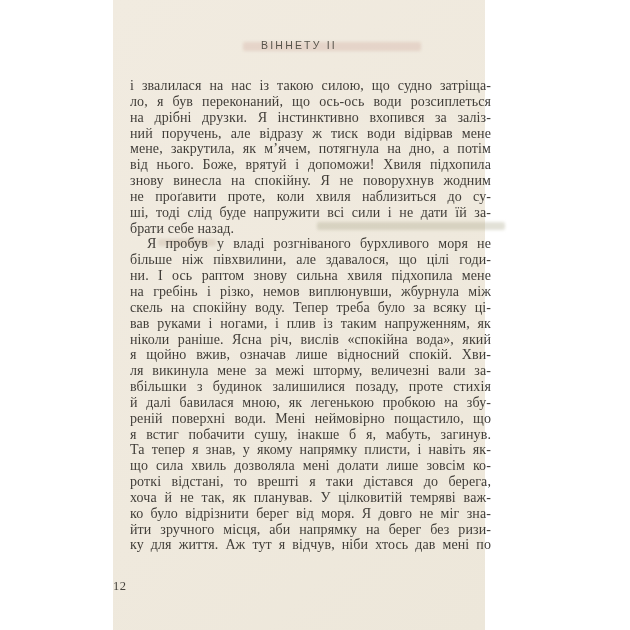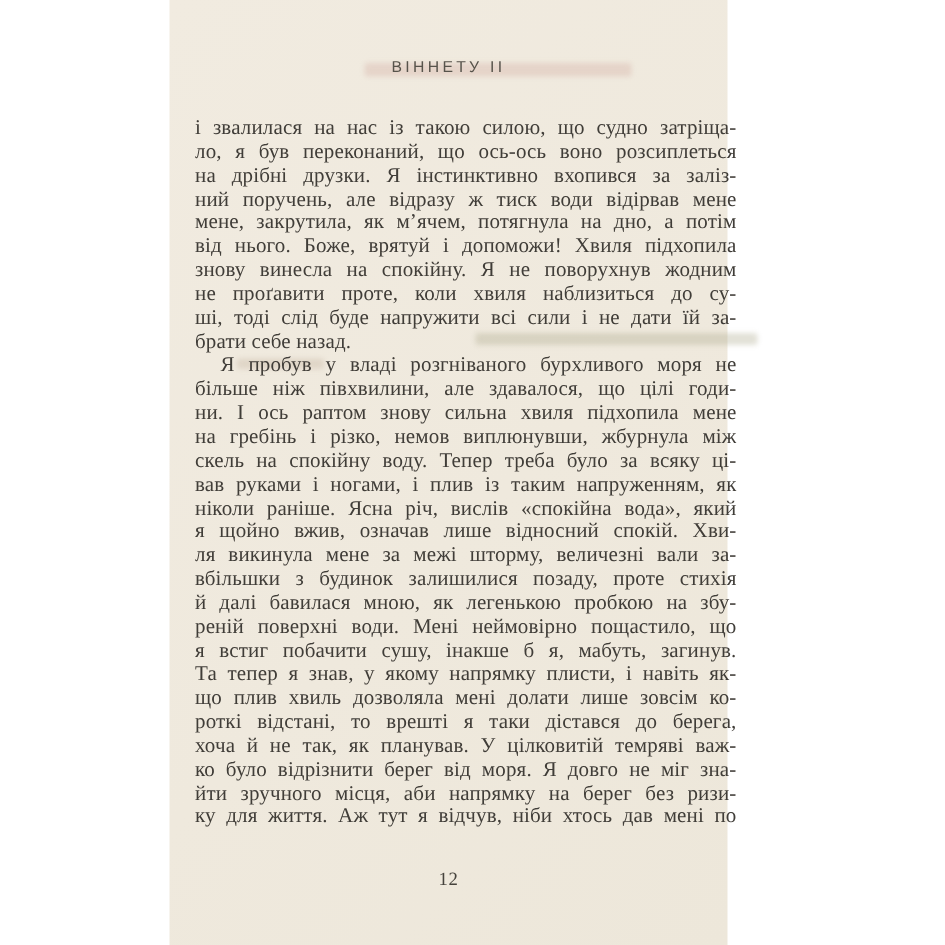--- a/index.html
+++ b/index.html
@@ -28,21 +28,21 @@
   .line{
     text-align:justify;
     text-align-last:justify;
     height:15.85px;overflow:hidden;
     letter-spacing:0.1px;
   }
   .line.indent{ text-indent:17px; }
   .line.flush{ text-align-last:left; }
   .folio{
     position:absolute;top:579px;left:0;width:100%;
-    text-align:center;font-size:12.5px;color:#45423c;
+    text-align:left;font-size:12.5px;color:#45423c;
     letter-spacing:0.5px;
   }
   .bleed{
     position:absolute;border-radius:2px;pointer-events:none;
     filter:blur(1.6px);
   }
   .bleed-header{
     left:130px;top:42px;width:178px;height:9px;
     background:rgba(206,162,152,0.30);
   }
@@ -60,21 +60,21 @@
 
 <div class="page">
   <div class="bleed bleed-header"></div>
   <div class="bleed bleed-mid1"></div>
   <div class="bleed bleed-mid2"></div>
 
   <div class="running-header">ВІННЕТУ ІІ</div>
 
   <div class="textblock" id="textblock">
       <div class="line">і звалилася на нас із такою силою, що судно затріща-</div>
-      <div class="line">ло, я був переконаний, що ось-ось воно розсиплеться</div>
+      <div class="line">ло, я був переконаний, що ось-ось води розсиплеться</div>
       <div class="line">на дрібні друзки. Я інстинктивно вхопився за заліз-</div>
       <div class="line">ний поручень, але відразу ж тиск води відірвав мене</div>
       <div class="line">мене, закрутила, як м’ячем, потягнула на дно, а потім</div>
       <div class="line">від нього. Боже, врятуй і допоможи! Хвиля підхопила</div>
       <div class="line">знову винесла на спокійну. Я не поворухнув жодним</div>
       <div class="line">не проґавити проте, коли хвиля наблизиться до су-</div>
       <div class="line">ші, тоді слід буде напружити всі сили і не дати їй за-</div>
       <div class="line flush">брати себе назад.</div>
       <div class="line indent">Я пробув у владі розгніваного бурхливого моря не</div>
       <div class="line">більше ніж півхвилини, але здавалося, що цілі годи-</div>
@@ -83,21 +83,21 @@
       <div class="line">скель на спокійну воду. Тепер треба було за всяку ці-</div>
       <div class="line">вав руками і ногами, і плив із таким напруженням, як</div>
       <div class="line">ніколи раніше. Ясна річ, вислів «спокійна вода», який</div>
       <div class="line">я щойно вжив, означав лише відносний спокій. Хви-</div>
       <div class="line">ля викинула мене за межі шторму, величезні вали за-</div>
       <div class="line">вбільшки з будинок залишилися позаду, проте стихія</div>
       <div class="line">й далі бавилася мною, як легенькою пробкою на збу-</div>
       <div class="line">реній поверхні води. Мені неймовірно пощастило, що</div>
       <div class="line">я встиг побачити сушу, інакше б я, мабуть, загинув.</div>
       <div class="line">Та тепер я знав, у якому напрямку плисти, і навіть як-</div>
-      <div class="line">що плив хвиль дозволяла мені долати лише зовсім ко-</div>
+      <div class="line">що сила хвиль дозволяла мені долати лише зовсім ко-</div>
       <div class="line">роткі відстані, то врешті я таки дістався до берега,</div>
       <div class="line">хоча й не так, як планував. У цілковитій темряві важ-</div>
       <div class="line">ко було відрізнити берег від моря. Я довго не міг зна-</div>
       <div class="line">йти зручного місця, аби напрямку на берег без ризи-</div>
       <div class="line">ку для життя. Аж тут я відчув, ніби хтось дав мені по</div>
     </div>
 
   <div class="folio">12</div>
 </div>
 

